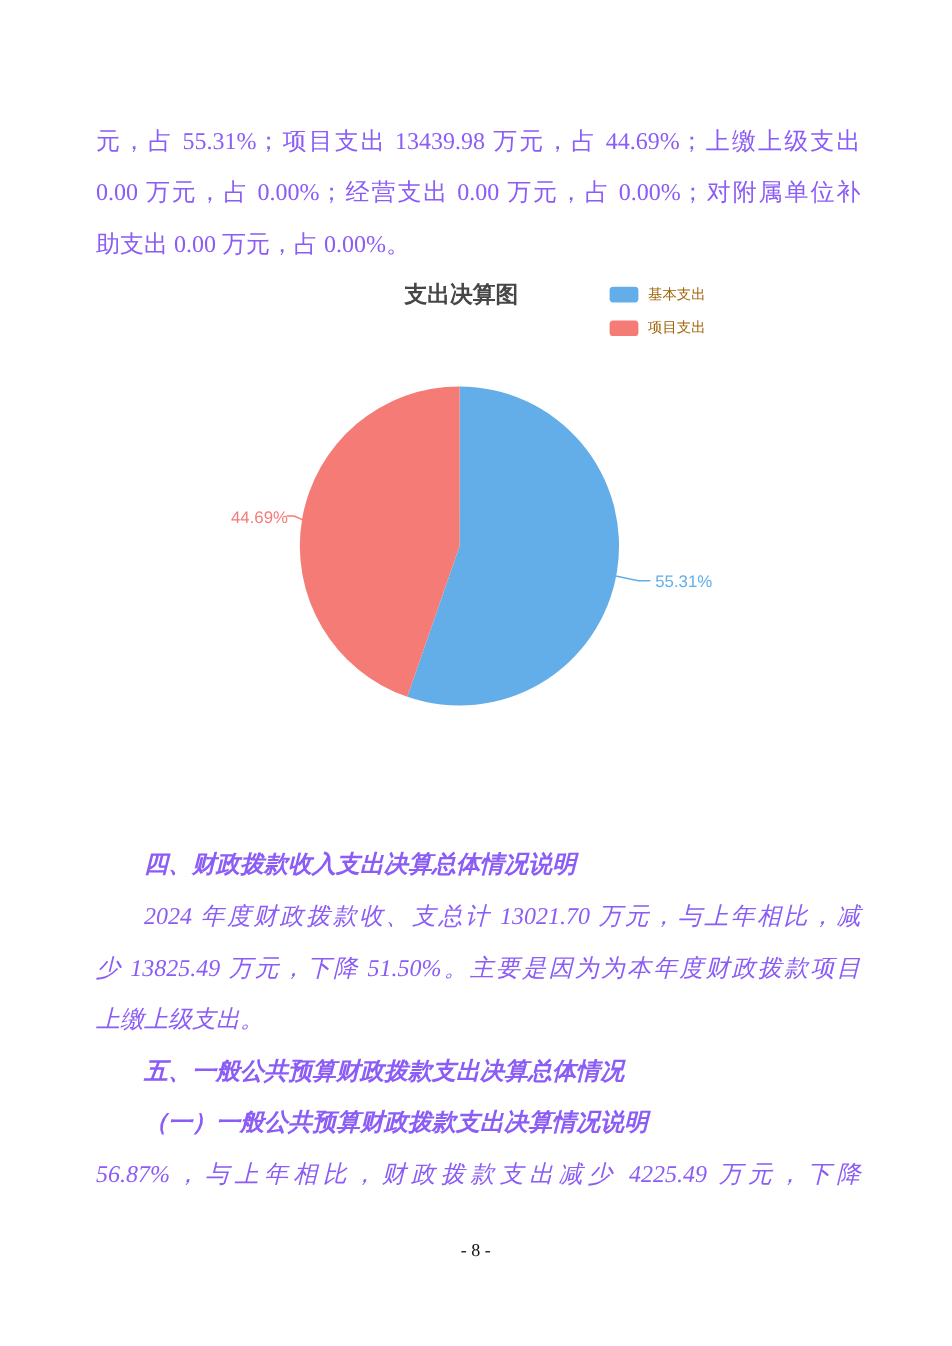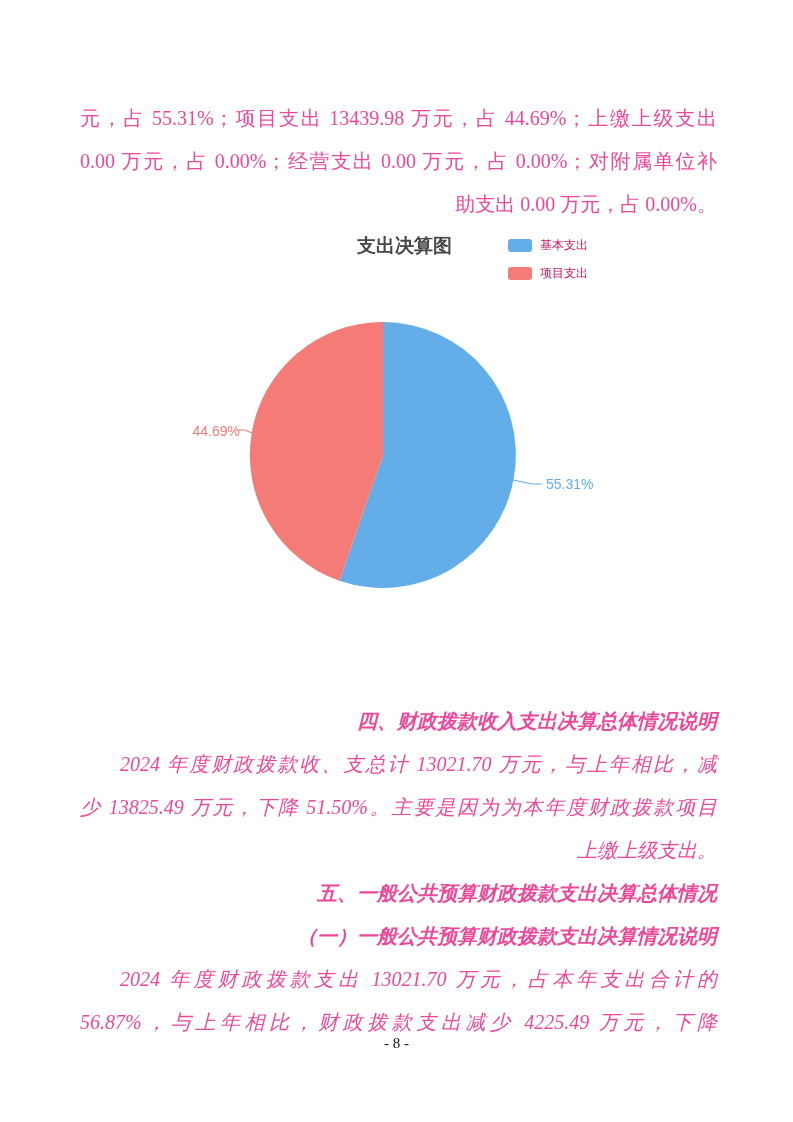--- a/index.html
+++ b/index.html
@@ -13,47 +13,45 @@
     overflow: hidden;
     font-family: "Liberation Serif", "DejaVu Serif", serif;
     color: #000000;
   }
   
   .textblock {
     position: absolute;
     left: 80px;
     width: 637px;
     font-size: 20px;
-    color: #ec4899;
+    color: #8b5cf6;
   }
   .textblock .line {
     height: 43px;
     line-height: 43px;
     white-space: nowrap;
-    text-align: right;
   }
   .intro-block .line { height: 43px; line-height: 43px; }
   .line.just {
     white-space: normal;
     text-align: justify;
     text-align-last: justify;
     text-justify: inter-character;
   }
   .line.indent { padding-left: 40px; }
   .line.heading { font-weight: bold; padding-left: 40px; }
   
   .chart-title {
     position: absolute;
     left: 337px;
     top: 233px;
     font-family: "Liberation Sans", "DejaVu Sans", sans-serif;
     font-weight: bold;
     font-size: 19px;
     color: #464646;
-    margin-left: 20px;
   }
   .legend {
     position: absolute;
     left: 508px;
     top: 237px;
   }
   .legend-item {
     display: flex;
     align-items: center;
     margin-bottom: 11px;
@@ -61,21 +59,21 @@
   .legend-swatch {
     width: 24px;
     height: 13px;
     border-radius: 3px;
     flex: 0 0 auto;
   }
   .legend-label {
     margin-left: 8px;
     font-family: "Liberation Sans", "DejaVu Sans", sans-serif;
     font-size: 12px;
-    color: #be185d;
+    color: #a16207;
   }
   .pie-svg {
     position: absolute;
     left: 160px;
     top: 300px;
   }
   .slice-label {
     font-family: "Liberation Sans", "DejaVu Sans", sans-serif;
     font-size: 14px;
   }
@@ -123,19 +121,18 @@
     <text class="slice-label" x="80" y="136" text-anchor="end" style="fill: rgb(244, 123, 118);">44.69%</text>
   </svg>
 
   <div class="textblock" style="top:700px;font-style:italic;">
     <div class="line heading">四、财政拨款收入支出决算总体情况说明</div>
     <div class="line just indent">2024 年度财政拨款收、支总计 13021.70 万元，与上年相比，减</div>
     <div class="line just">少 13825.49 万元，下降 51.50%。主要是因为为本年度财政拨款项目</div>
     <div class="line">上缴上级支出。</div>
     <div class="line heading">五、一般公共预算财政拨款支出决算总体情况</div>
     <div class="line heading">（一）一般公共预算财政拨款支出决算情况说明</div>
-    <div class="line just indent">2024 年度财政拨款支出 13021.70 万元，占本年支出合计的</div>
     <div class="line just">56.87%，与上年相比，财政拨款支出减少 4225.49 万元，下降</div>
   </div>
 
   <div class="page-footer">- 8 -</div>
 
 </div>
 
 </body></html>

